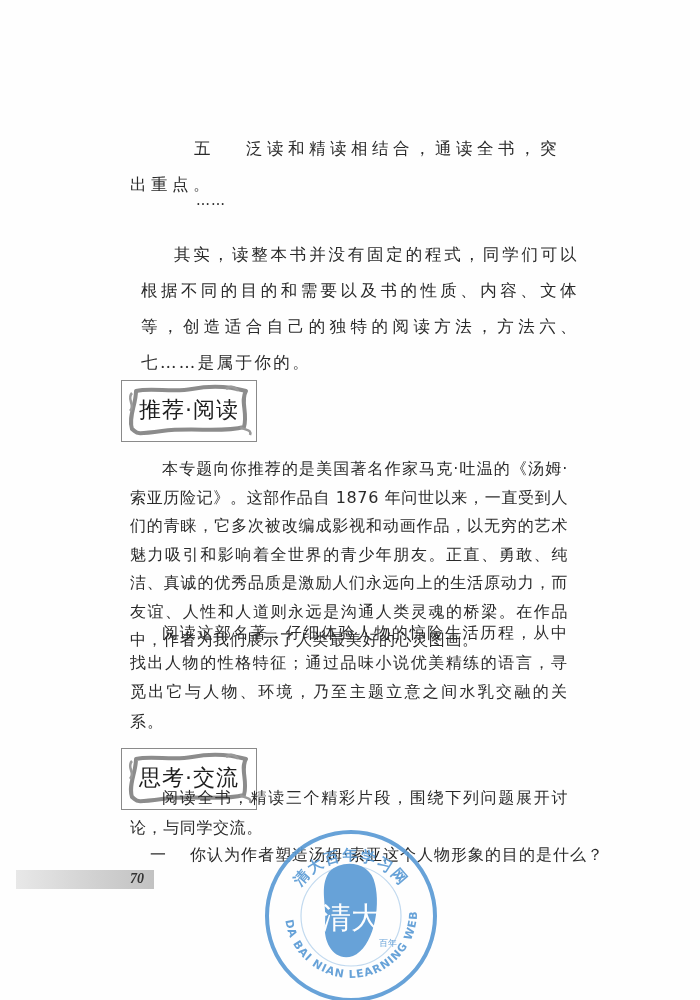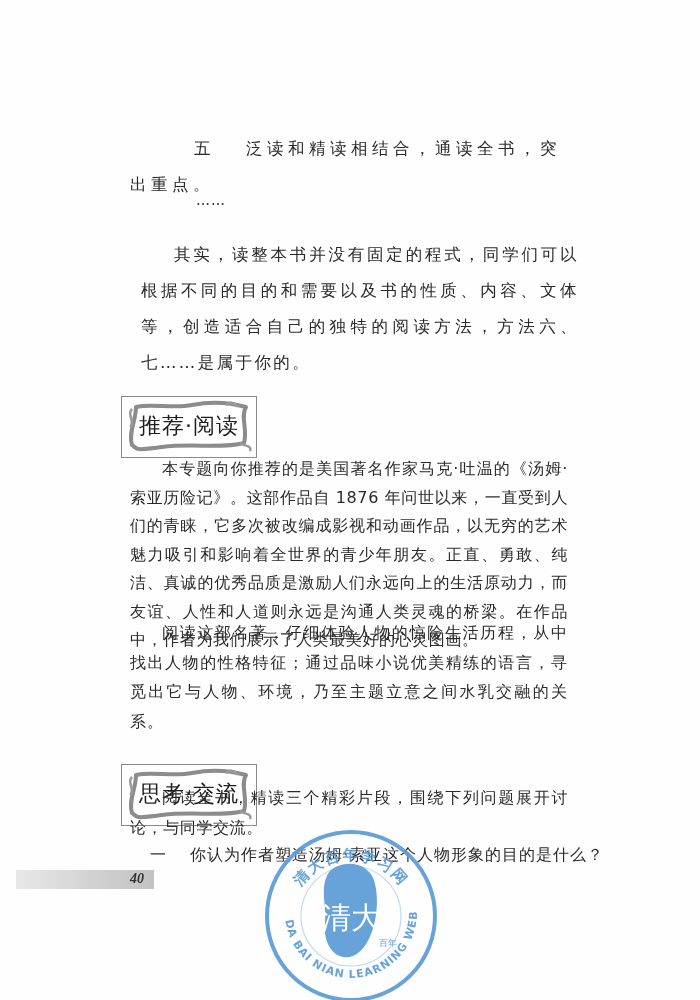--- a/index.html
+++ b/index.html
@@ -12,21 +12,21 @@
       position: absolute; left: 130px; width: 438px; font-size: 16.5px;
       line-height: 36px; letter-spacing: 1.2px; text-align: justify;
     }
     .indent { text-indent: 2em; }
     .sec1 { top: 131px; letter-spacing: 4.5px; }
     .sec1 .num { display: inline-block; width: 52px; padding-left: 64px; }
     .sec1 .l2 { display:block; }
     .ellipsis { position: absolute; left: 196px; top: 192px; font-size: 14px; letter-spacing: 1px; }
     .p2 { top: 226px; letter-spacing: 2.4px; }
     .heading-box {
-      position: absolute; width: 134px; height: 60px; border: 1.5px solid #8a8a8a; background: #fff; margin-top: 16px;
+      position: absolute; width: 134px; height: 60px; border: 1.5px solid #8a8a8a; background: #fff;
     }
     .heading-box svg { position: absolute; left: 0; top: 0; }
     .heading-box .label {
       position: absolute; left: 0; right: 0; top: 14px; text-align: center;
       font-family: "DejaVu Sans", "Liberation Sans", sans-serif; font-size: 22px; color: #1e1e1e; letter-spacing: 1px;
     }
     .hb1 { left: 121px; top: 380px; }
     .hb2 { left: 121px; top: 748px; }
     .p3 { top: 455px; line-height: 28.5px; font-size: 16px; letter-spacing: 0.6px; font-family: "DejaVu Sans", "Liberation Sans", sans-serif; }
     .p4 { top: 618px; line-height: 29.5px; font-size: 16px; letter-spacing: 1px; font-family: "DejaVu Sans", "Liberation Sans", sans-serif; }
@@ -82,21 +82,21 @@
     <div class="label">思考·交流</div>
   </div>
 
   <p class="para indent p5" style="margin:0">阅读全书，精读三个精彩片段，围绕下列问题展开讨论，与同学交流。</p>
 
   <div class="q1">
     <span class="dash">一</span><span>你认为作者塑造汤姆·索亚这个人物形象的目的是什么？</span>
   </div>
 
   <div class="pagebar">
-    <span class="pnum">40</span>
+    <span class="pnum">70</span>
   </div>
 
   <div class="stamp">
     <svg width="176" height="176" viewBox="0 0 176 176">
       <defs>
         <path id="arcTop" d="M 28 92 A 60 60 0 0 1 148 92"></path>
         <path id="arcBottom" d="M 22 84 A 66 66 0 0 0 154 84"></path>
       </defs>
       <circle cx="88" cy="88" r="84" fill="none" stroke="#5b9bd5" stroke-width="4"></circle>
       <circle cx="88" cy="88" r="50" fill="none" stroke="#5b9bd5" stroke-width="1.2" opacity="0.4"></circle>

